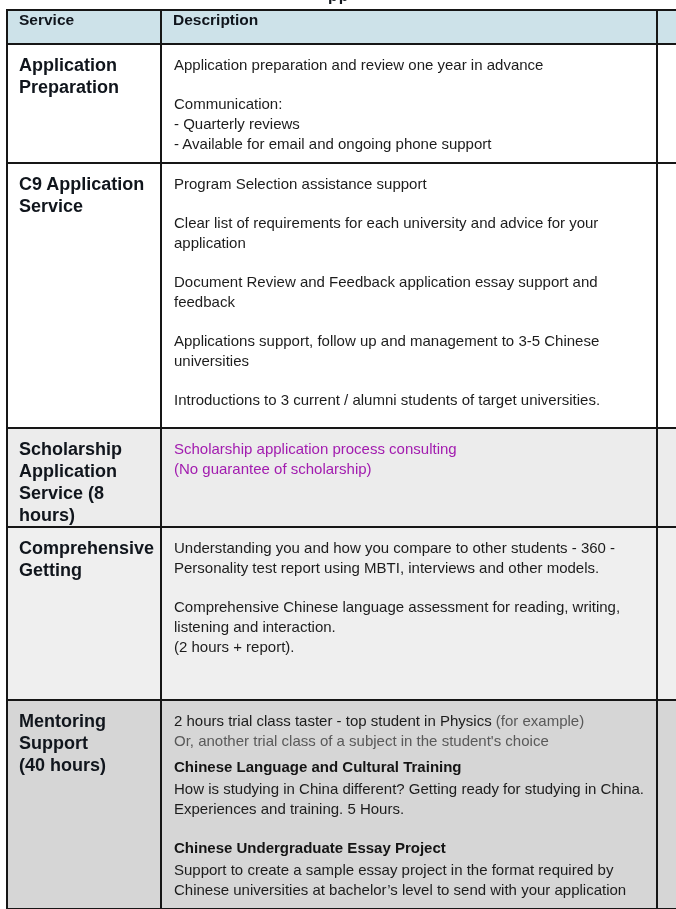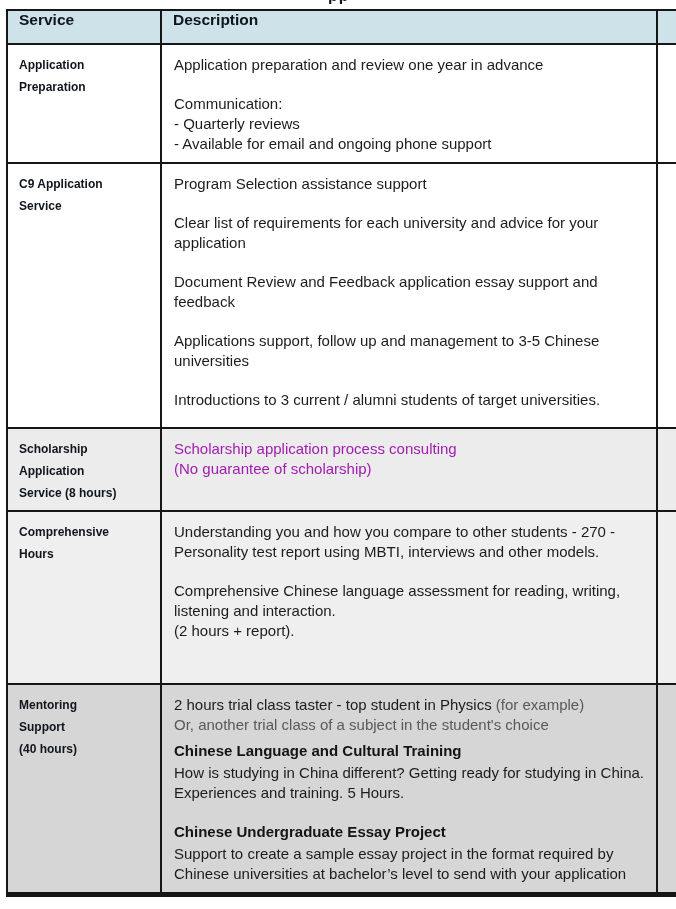--- a/index.html
+++ b/index.html
@@ -33,21 +33,21 @@
   thead th{
     border-top:3px solid #161616;
     height:32px;
     text-align:left;vertical-align:middle;
     font-size:15.5px;font-weight:bold;color:#10151c;
     padding:0 0 0 11px;
   }
   tr:last-child td{border-bottom:5px solid #161616;}
   .service-cell{
     padding:9px 6px 0 11px;
-    font-weight:bold;font-size:12px;line-height:22px;color:#10151c;
+    font-weight:bold;font-size:18px;line-height:22px;color:#10151c;
   }
   .desc-cell{
     padding:8px 6px 0 12px;
     font-size:15px;line-height:20px;color:#1c1c1c;margin-top:48px;
   }
   .para{margin:0;}
   .gap-blank{margin-top:19px;}
   .gap-small{margin-top:6px;}
   .gap-none{margin-top:2px;}
   .run-normal{color:#1c1c1c;}
@@ -135,25 +135,25 @@
             <div class="para gap-none">
               <div class="line"><span class="run-alt">Scholarship application process consulting</span></div>
               <div class="line"><span class="run-alt">(No guarantee of scholarship)</span></div>
             </div>
           </td>
           <td class="cut-cell" style="background: rgb(236, 236, 236);"></td>
         </tr>
         <tr class="row r3" style="background: rgb(239, 239, 239);">
           <td class="service-cell">
             <div>Comprehensive</div>
-            <div>Hours</div>
+            <div>Getting</div>
           </td>
           <td class="desc-cell">
             <div class="para gap-none">
-              <div class="line"><span class="run-normal">Understanding you and how you compare to other students - 270 - Personality test report using MBTI, interviews and other models.</span></div>
+              <div class="line"><span class="run-normal">Understanding you and how you compare to other students - 360 - Personality test report using MBTI, interviews and other models.</span></div>
             </div>
             <div class="para gap-blank">
               <div class="line"><span class="run-normal">Comprehensive Chinese language assessment for reading, writing, listening and interaction.</span></div>
               <div class="line"><span class="run-normal">(2 hours + report).</span></div>
             </div>
           </td>
           <td class="cut-cell" style="background: rgb(239, 239, 239);"></td>
         </tr>
         <tr class="row r4" style="background: rgb(214, 214, 214);">
           <td class="service-cell">

